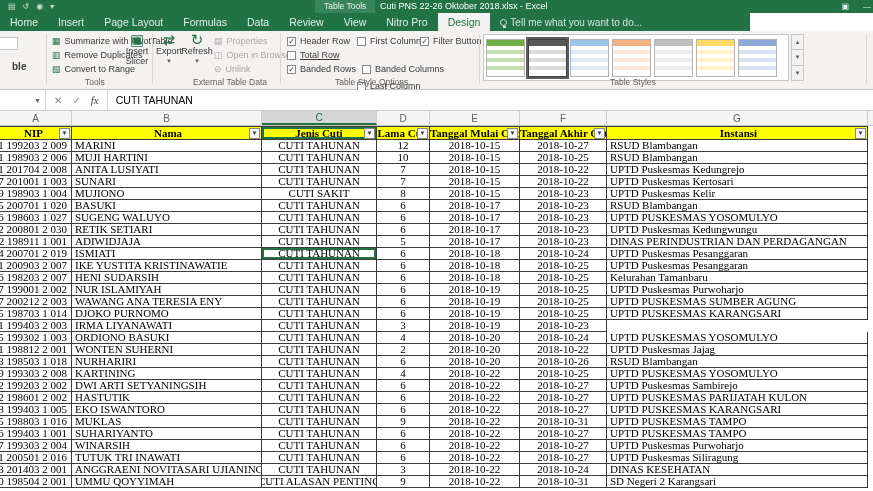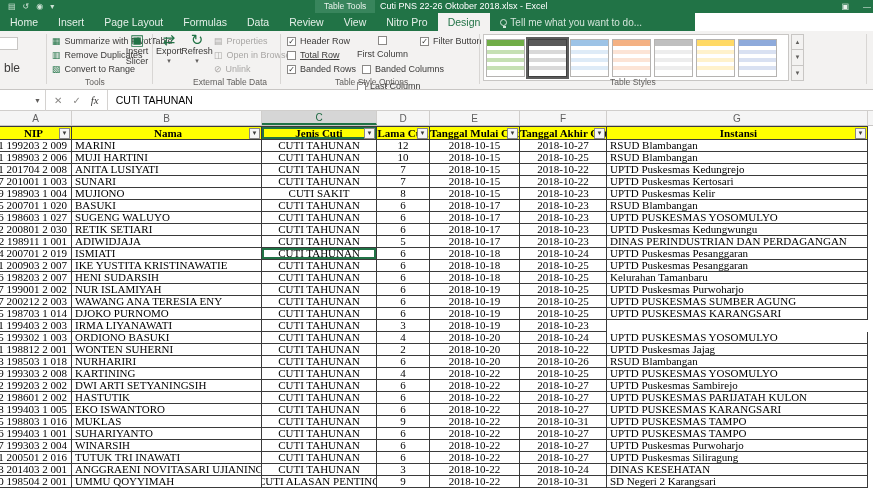--- a/index.html
+++ b/index.html
@@ -10,40 +10,40 @@
   
   .titlebar { position:absolute; left:0; top:0; width:873px; height:13px; background:#217346; color:#fff; display:flex; align-items:center; }
   .qat { display:flex; align-items:center; gap:7px; padding-left:8px; width:95px; }
   .qat span { font-size:8px; color:#cfe3d6; line-height:13px; }
   .tt-chip { background:#38855c; color:#e9f2ec; font-size:8.5px; padding:0 9px; height:13px; line-height:13px; position:absolute; left:315px; top:0; }
   .doc-title { position:absolute; left:380px; top:0; height:13px; line-height:13px; font-size:9px; color:#fff; white-space:nowrap; }
   .win-icons { position:absolute; right:0; top:0; height:13px; display:flex; align-items:center; gap:14px; padding-right:2px; }
   .win-icons span { font-size:8px; color:#e9f2ec; }
 
   
-  .tabrow { position:absolute; left:0; top:13px; width:695px; height:18px; background:#217346; display:flex; align-items:stretch; }
+  .tabrow { position:absolute; left:0; top:13px; width:750px; height:18px; background:#217346; display:flex; align-items:stretch; }
   .tab { color:#e4efe8; font-size:10.5px; padding:0 10px; display:flex; align-items:center; white-space:nowrap; }
   .tab.active { background:#f3f2f1; color:#217346; }
   .tellme { display:flex; align-items:center; gap:3px; color:#d3e5da; font-size:10px; padding-left:10px; white-space:nowrap; }
   .bulb { width:7px; height:7px; border:1px solid #d3e5da; border-radius:50%; position:relative; }
   .bulb:after { content:""; position:absolute; left:2px; bottom:-3px; width:3px; height:2px; background:#d3e5da; }
   .signin { position:absolute; right:-6px; top:13px; height:18px; display:flex; align-items:center; color:#fff; font-size:10px; padding-right:10px; }
 
   
   .ribbon { position:absolute; left:0; top:31px; width:873px; height:59px; background:#f3f2f1; border-bottom:1px solid #c8c6c4; }
   .gsep { position:absolute; top:3px; height:50px; width:1px; background:#d8d6d4; }
   .glabel { position:absolute; bottom:2px; font-size:8.5px; color:#605e5c; text-align:center; white-space:nowrap; }
   .rbtn-s { position:absolute; display:flex; align-items:center; gap:4px; font-size:9px; color:#3b3a39; white-space:nowrap; }
   .rbtn-s .ric { font-size:9px; color:#217346; }
   .rbtn-s.disabled, .rbtn-s.disabled .ric { color:#a9a7a5; }
   .rbtn-big { position:absolute; display:flex; flex-direction:column; align-items:center; font-size:9px; color:#3b3a39; text-align:center; line-height:10px; }
   .rbtn-big .ric { font-size:15px; color:#217346; margin-bottom:1px; }
   .rbtn-big .drop { font-size:7px; color:#605e5c; }
   .nameinput { position:absolute; left:0; top:6px; width:18px; height:13px; background:#fff; border:1px solid #c8c6c4; border-left:none; }
-  .clipped-lbl { position:absolute; left:4px; top:30px; font-size:12px; color:#3b3a39; }
+  .clipped-lbl { position:absolute; left:12px; top:30px; font-size:10px; color:#3b3a39;font-weight:bold; }
   .cb-item { position:absolute; display:flex; align-items:center; gap:4px; font-size:9px; color:#3b3a39; white-space:nowrap; }
   .cbx { width:9px; height:9px; border:1px solid #8a8886; background:#fff; font-size:8px; line-height:8px; text-align:center; color:#323130; }
 
   
   .gallery { position:absolute; left:483px; top:3px; width:306px; height:47px; background:#fff; border:1px solid #c8c6c4; display:flex; align-items:center; gap:3px; padding:2px 2px; }
   .thumb { width:39px; height:38px; border:1px solid #b5b3b1; }
   .thumb.sel { outline:2px solid #5c5c5c; }
   .t-green { background:repeating-linear-gradient(180deg,#70ad47 0 6px,#ffffff 6px 10px,#c6e0b4 10px 14px,#ffffff 14px 18px,#c6e0b4 18px 22px,#ffffff 22px 26px,#c6e0b4 26px 30px,#ffffff 30px 38px); }
   .t-dark { background:repeating-linear-gradient(180deg,#595959 0 6px,#ffffff 6px 10px,#d9d9d9 10px 14px,#ffffff 14px 18px,#d9d9d9 18px 22px,#ffffff 22px 26px,#d9d9d9 26px 30px,#ffffff 30px 38px); border-color:#404040; }
   .t-blue1 { background:repeating-linear-gradient(180deg,#9dc3e6 0 6px,#ffffff 6px 10px,#deebf7 10px 14px,#ffffff 14px 18px,#deebf7 18px 22px,#ffffff 22px 26px,#deebf7 26px 30px,#ffffff 30px 38px); }
@@ -180,21 +180,21 @@
         <span>Header Row</span>
       </div>
       <div class="cb-item" style="left: 287px; top: 19px; text-decoration: underline;">
         <span class="cbx"></span>
         <span>Total Row</span>
       </div>
       <div class="cb-item" style="left: 287px; top: 33px;">
         <span class="cbx">✓</span>
         <span>Banded Rows</span>
       </div>
-      <div class="cb-item" style="left: 357px; top: 5px; flex-direction: column;">
+      <div class="cb-item" style="left: 357px; top: 5px;">
         <span class="cbx"></span>
         <span>First Column</span>
       </div>
       <div class="cb-item" style="left: 357px; top: 19px; margin-top: 31px;">
         <span class="cbx"></span>
         <span>Last Column</span>
       </div>
       <div class="cb-item" style="left: 362px; top: 33px;">
         <span class="cbx"></span>
         <span>Banded Columns</span>

